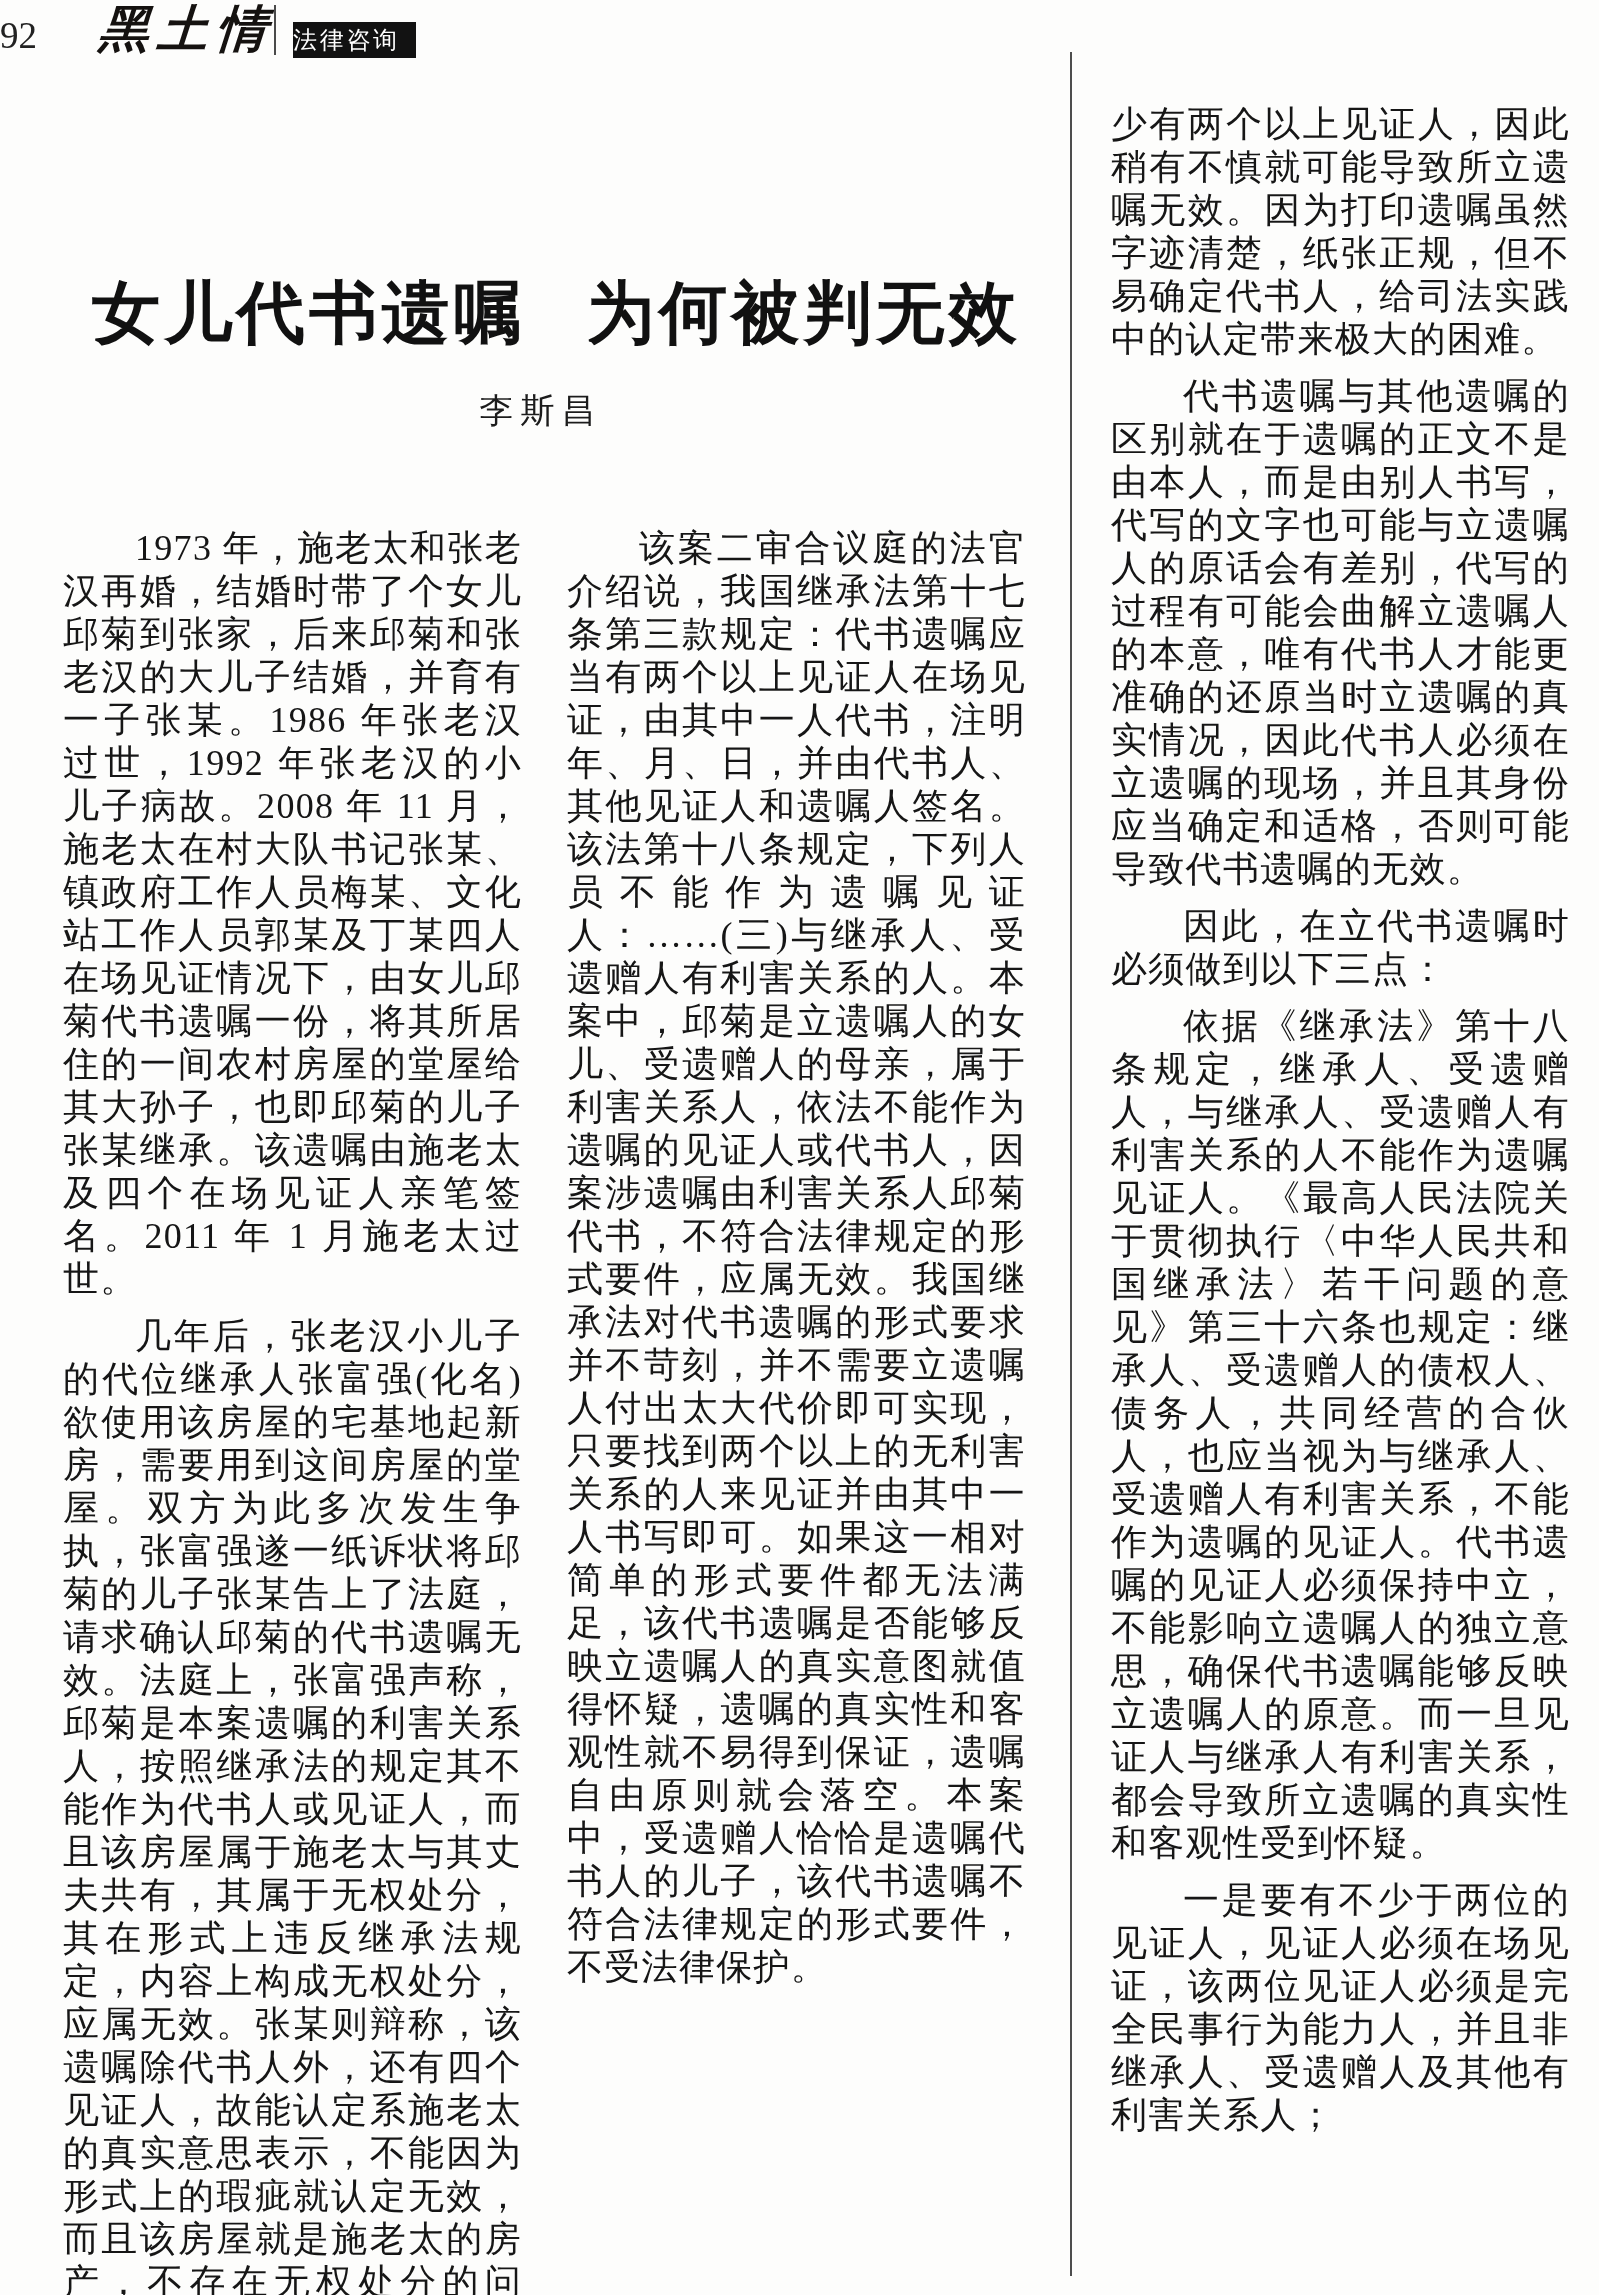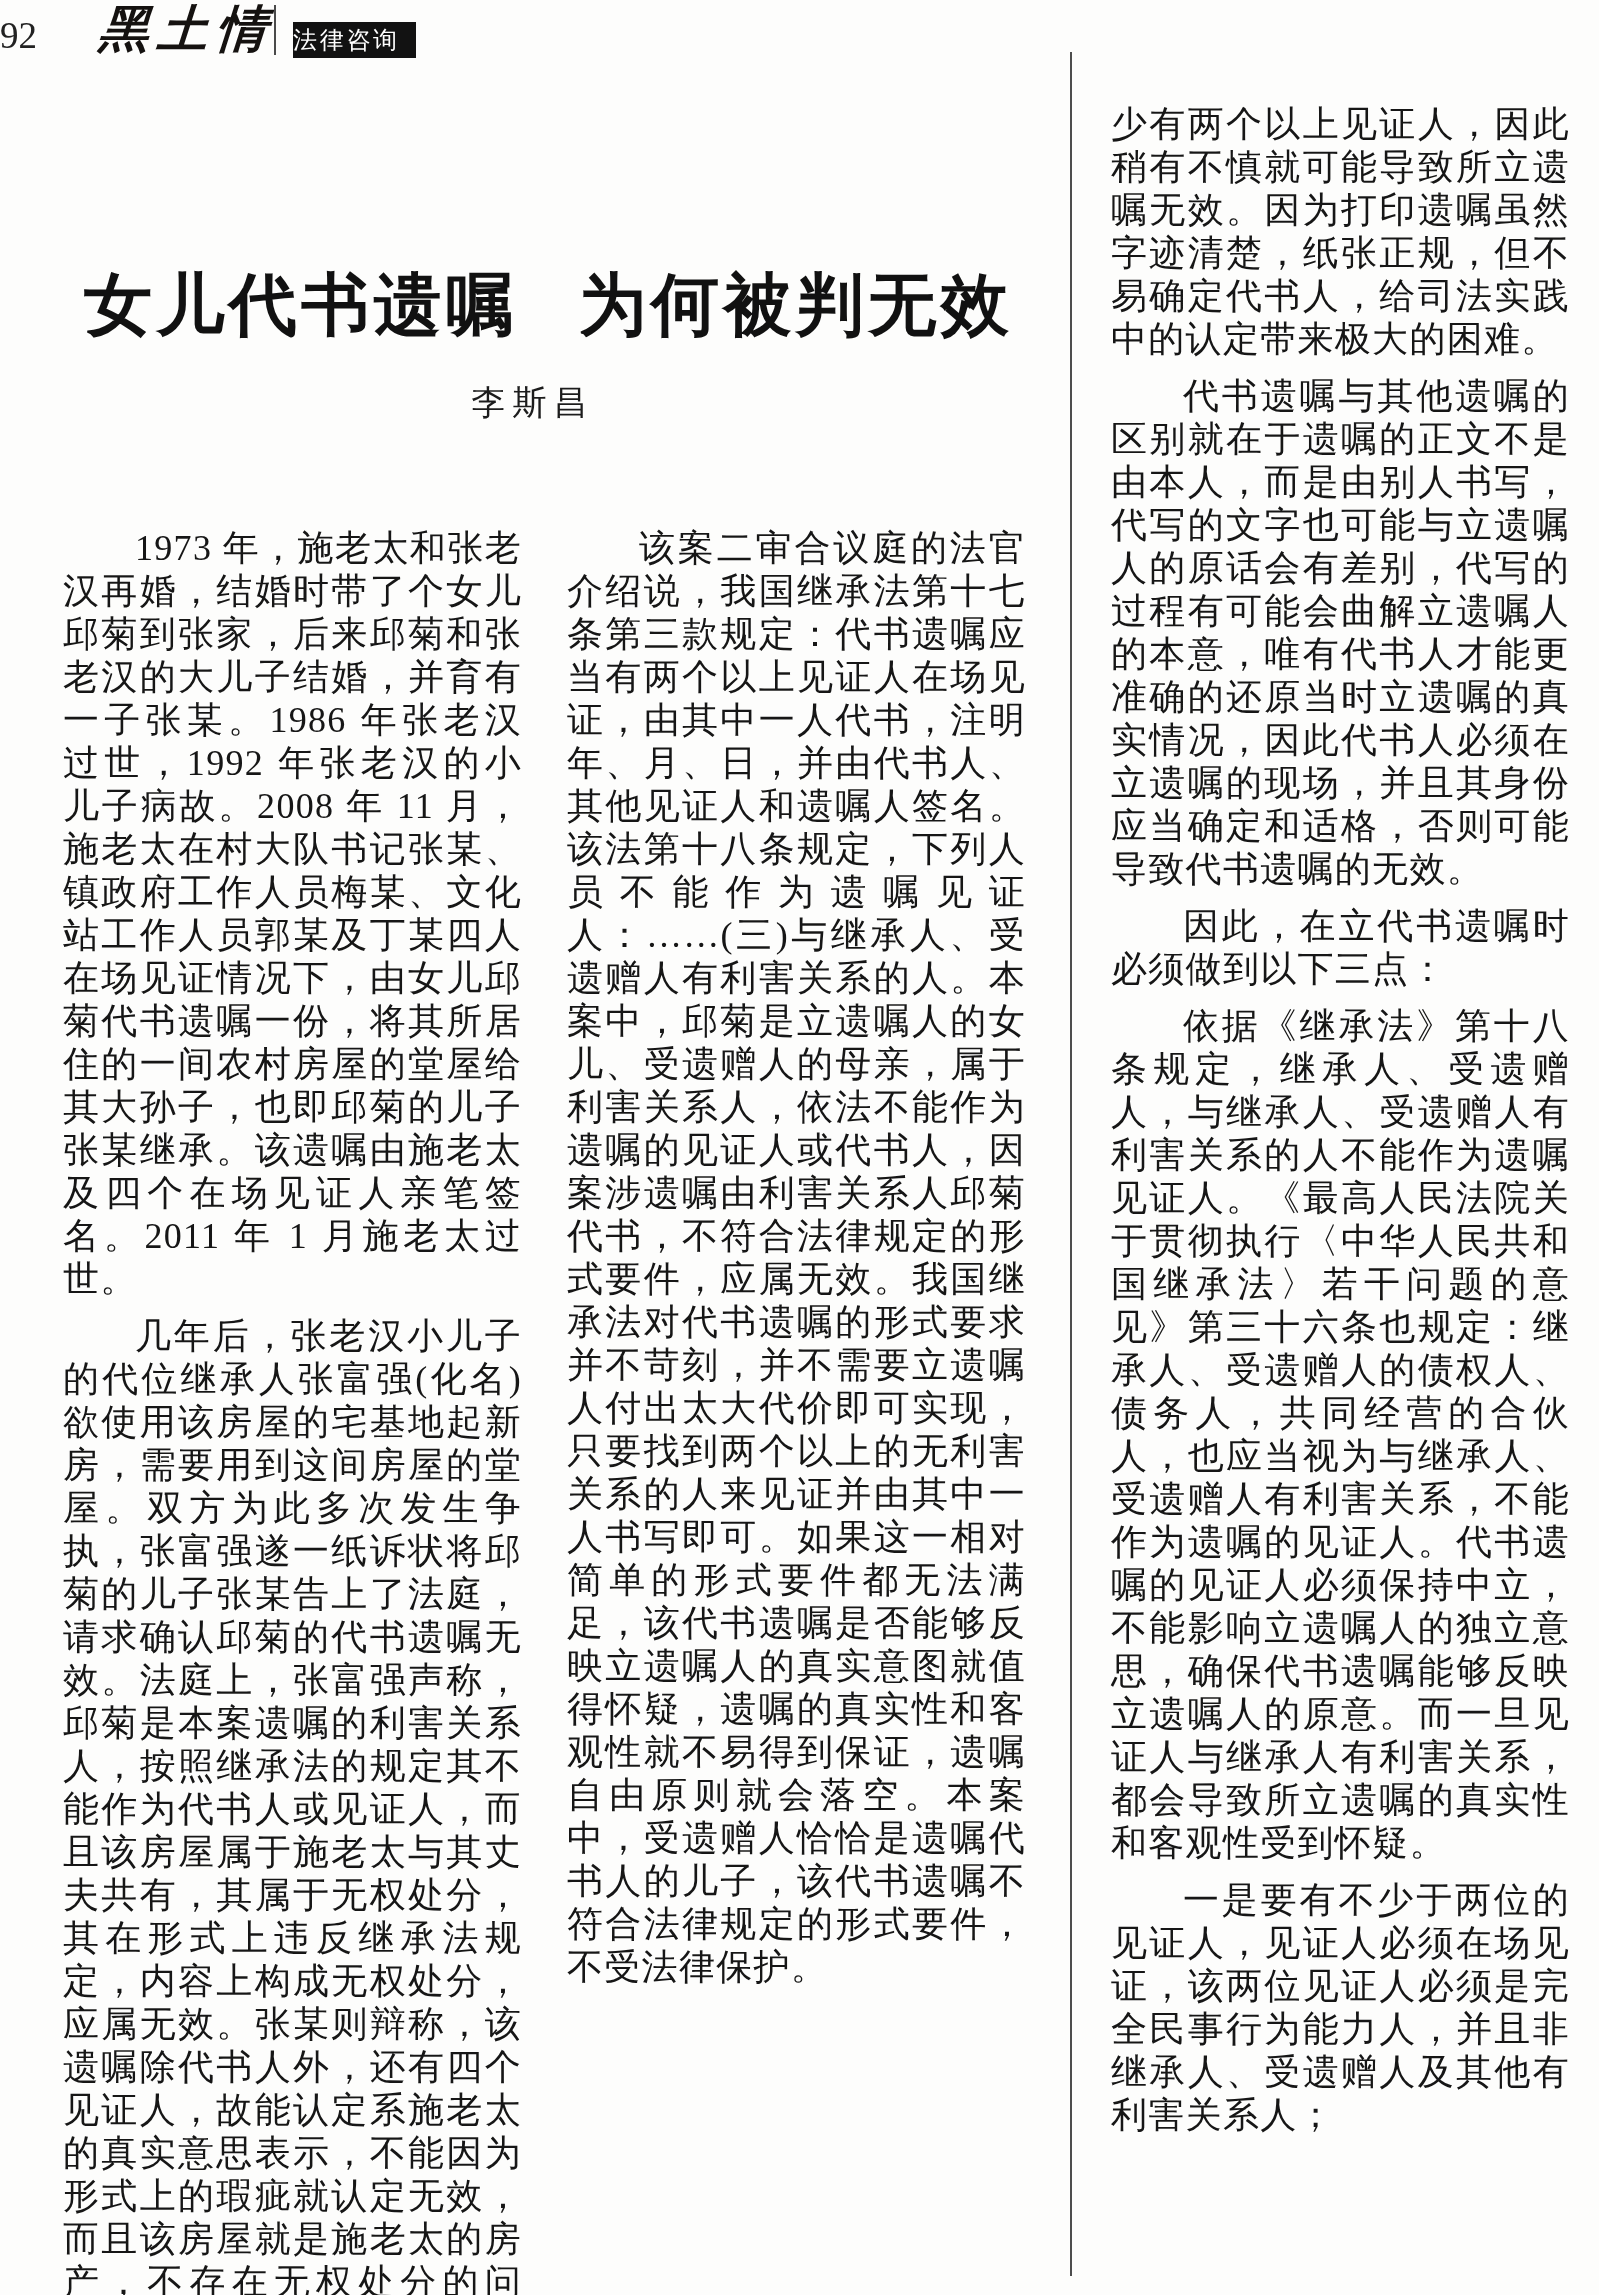--- a/index.html
+++ b/index.html
@@ -25,28 +25,28 @@
     position:absolute;left:274px;top:5.3px;width:1.8px;height:50px;background:#4a4a4a;
   }
   .section-label{
     position:absolute;left:293px;top:22px;width:123px;height:36px;
     background:#121212;color:#ffffff;
     font-family:"Liberation Sans","DejaVu Sans",sans-serif;
     font-size:24px;line-height:36px;text-align:left;letter-spacing:2.7px;
   }
   
   .article-title{
-    position:absolute;left:49px;top:256px;width:991px;margin:4px;
+    position:absolute;left:49px;top:256px;width:991px;margin:12px;
     text-align:center;
     font-family:"Liberation Sans","DejaVu Sans",sans-serif;
     font-size:68px;font-weight:bold;letter-spacing:4.4px;word-spacing:37px;
     color:#111;white-space:nowrap;
   }
   .article-author{
-    position:absolute;left:49px;top:380px;width:968px;margin:0;
+    position:absolute;left:49px;top:380px;width:968px;margin:8px;
     text-align:center;font-size:34px;letter-spacing:7.1px;color:#1c1c1c;
   }
   
   .col{
     position:absolute;width:487px;
     font-size:36px;line-height:43px;letter-spacing:1.3px;
     text-align:justify;
   }
   .col p{margin:14px;}
   .col p.indent{text-indent:2em;}

